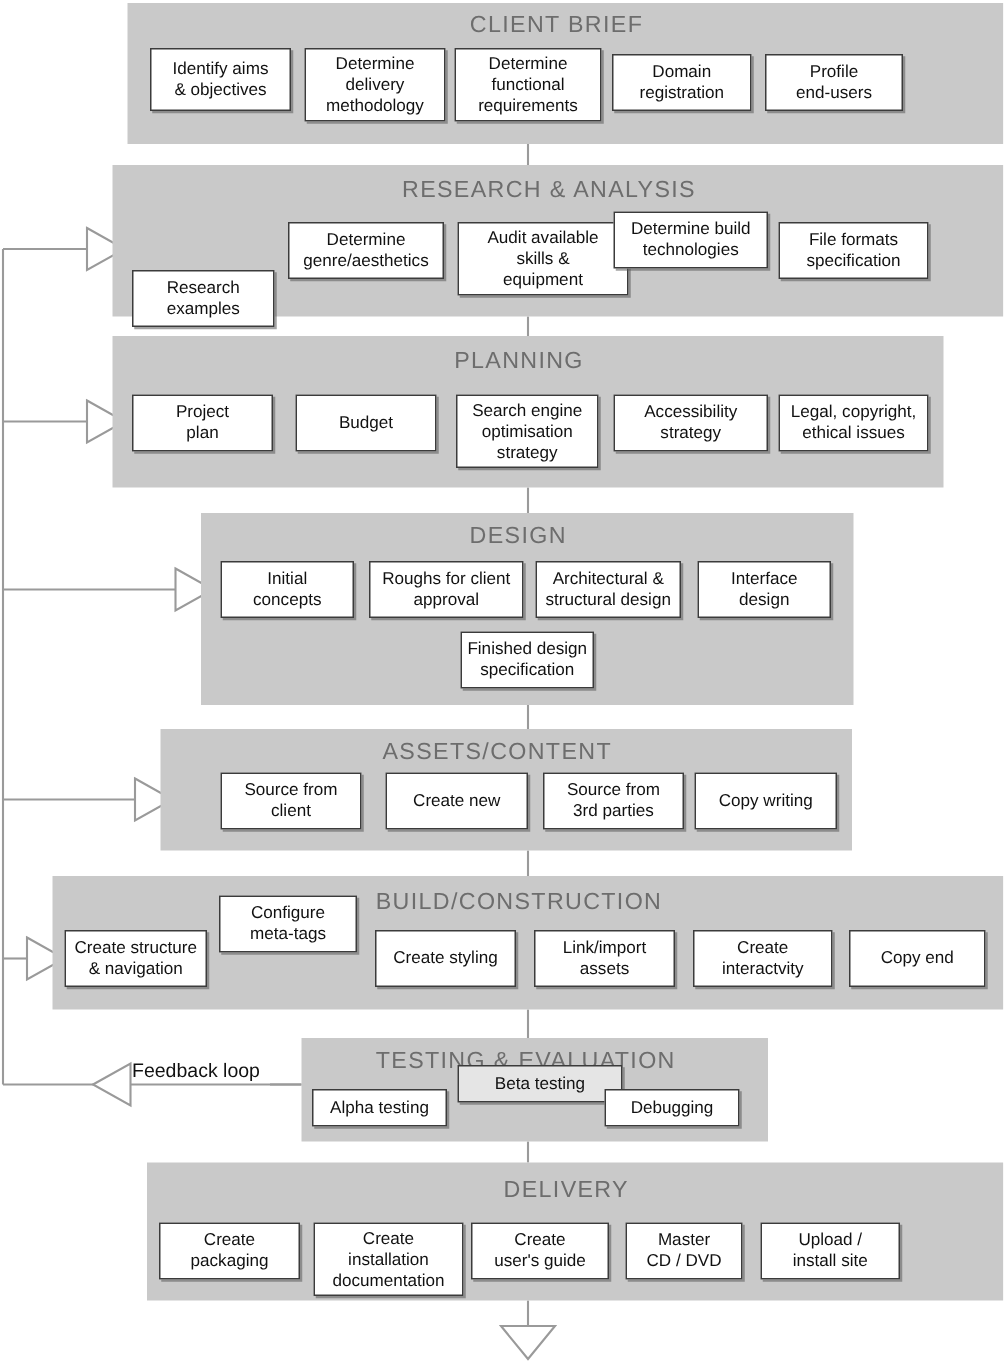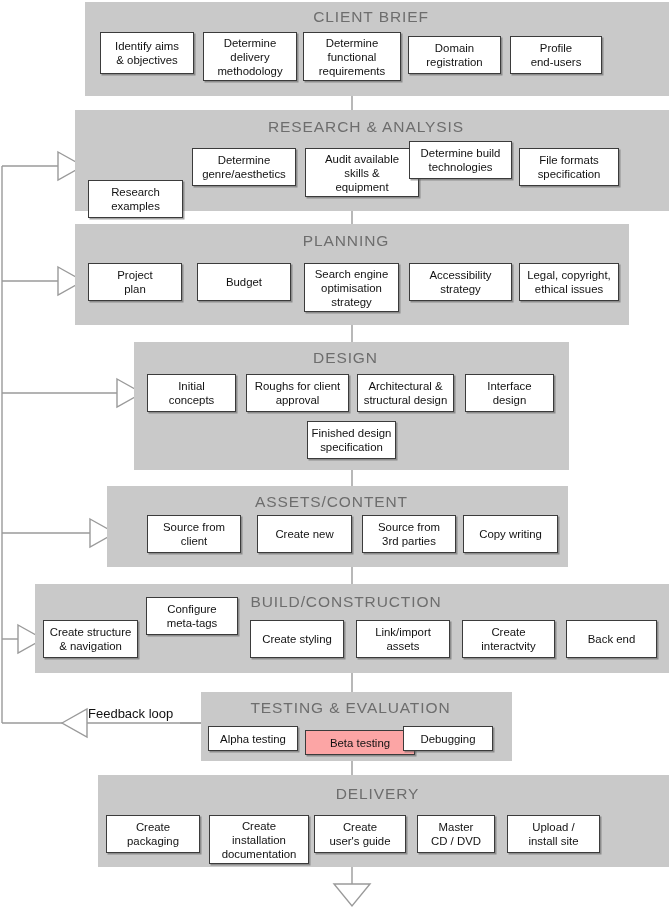--- a/index.html
+++ b/index.html
@@ -213,29 +213,29 @@
       <div class="task" style="left: 250px; top: 620px; width: 94px; height: 38px; border-color: rgb(59, 59, 59); background: rgb(255, 255, 255);">
         <span>Create styling</span>
       </div>
       <div class="task" style="left: 356px; top: 620px; width: 94px; height: 38px; border-color: rgb(59, 59, 59); background: rgb(255, 255, 255);">
         <span>Link/import<br>assets</span>
       </div>
       <div class="task" style="left: 462px; top: 620px; width: 93px; height: 38px; border-color: rgb(59, 59, 59); background: rgb(255, 255, 255);">
         <span>Create<br>interactvity</span>
       </div>
       <div class="task" style="left: 566px; top: 620px; width: 91px; height: 38px; border-color: rgb(59, 59, 59); background: rgb(255, 255, 255);">
-        <span>Back end</span>
+        <span>Copy end</span>
       </div>
       <div class="stage" style="left: 201px; top: 692px; width: 311px; height: 69px; background: rgb(201, 201, 201);">
         <div class="stage-title" style="top: 7px; color: rgb(109, 109, 109);">TESTING &amp; EVALUATION</div>
       </div>
       <div class="task" style="left: 208px; top: 726px; width: 90px; height: 25px; border-color: rgb(59, 59, 59); background: rgb(255, 255, 255);">
         <span>Alpha testing</span>
       </div>
-      <div class="task" style="left: 305px; top: 730px; width: 110px; height: 25px; border-color: rgb(59, 59, 59); background: #fca5a5;">
+      <div class="task" style="left: 305px; top: 710px; width: 110px; height: 25px; border-color: rgb(59, 59, 59); background: #e5e5e5;">
         <span>Beta testing</span>
       </div>
       <div class="task" style="left: 403px; top: 726px; width: 90px; height: 25px; border-color: rgb(59, 59, 59); background: rgb(255, 255, 255);">
         <span>Debugging</span>
       </div>
       <div class="stage" style="left: 98px; top: 775px; width: 571px; height: 92px; background: rgb(201, 201, 201);">
         <div class="stage-title" style="top: 10px; color: rgb(109, 109, 109);">DELIVERY</div>
       </div>
       <div class="task" style="left: 106px; top: 815px; width: 94px; height: 38px; border-color: rgb(59, 59, 59); background: rgb(255, 255, 255);">
         <span>Create<br>packaging</span>

